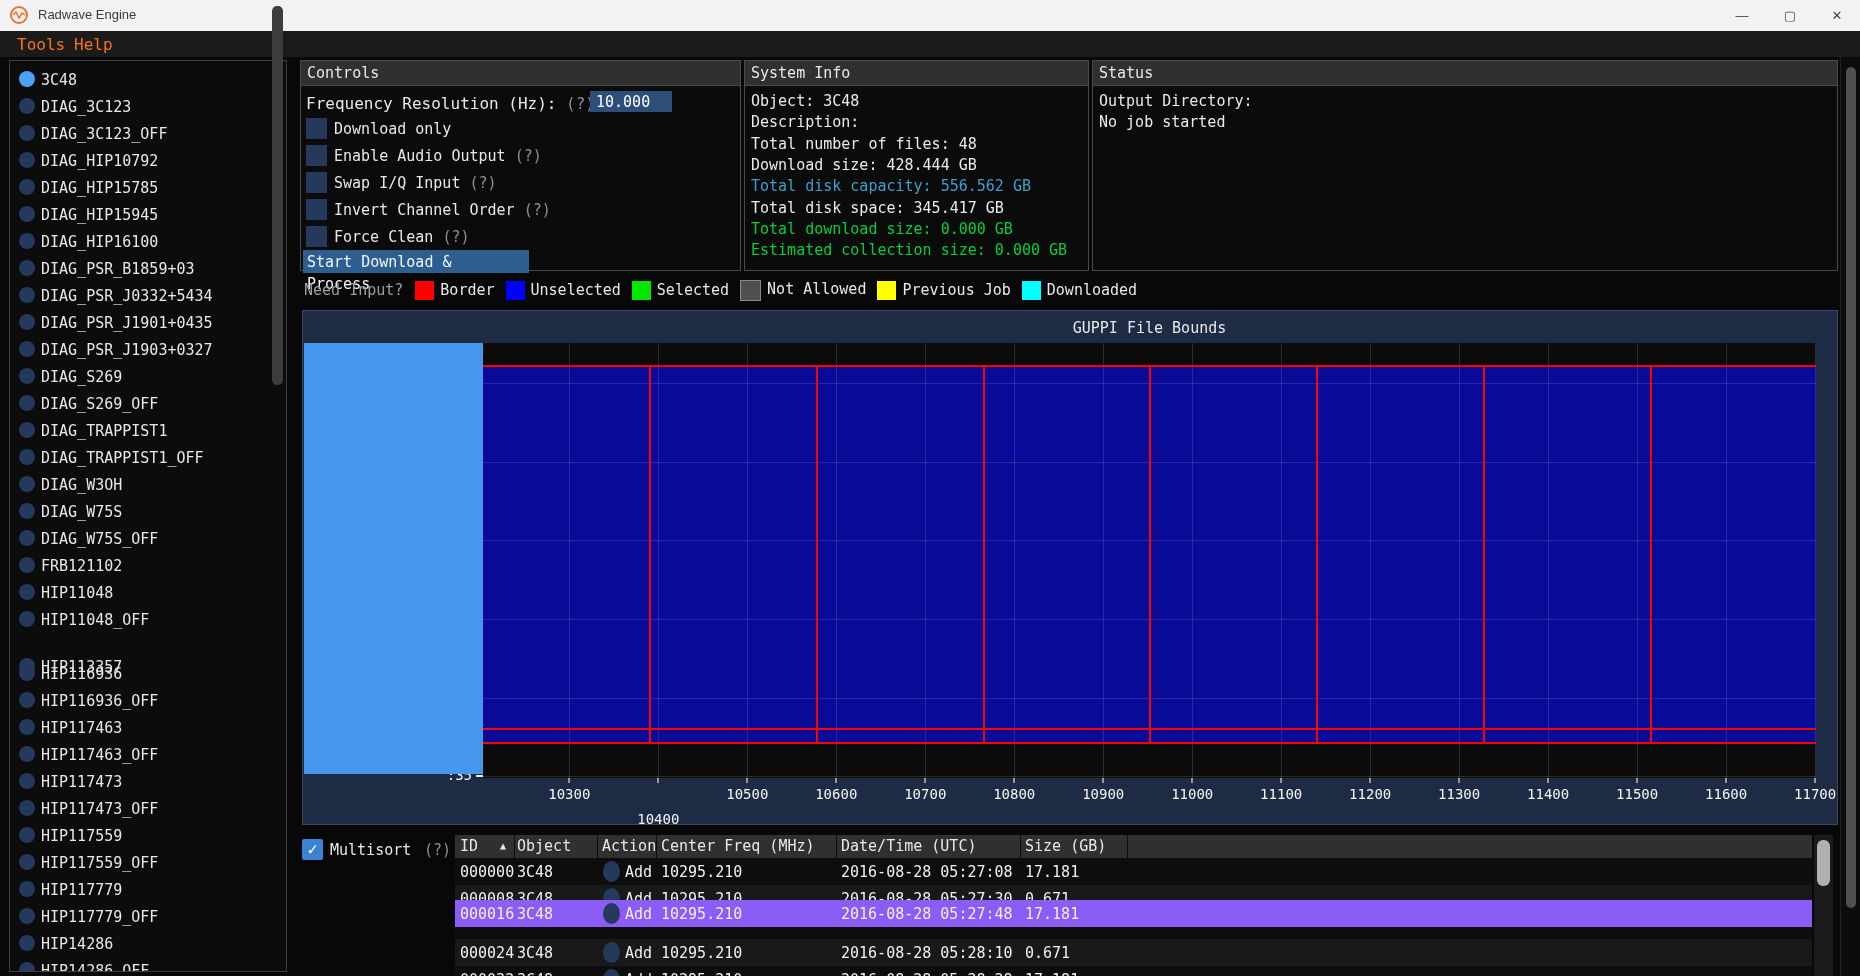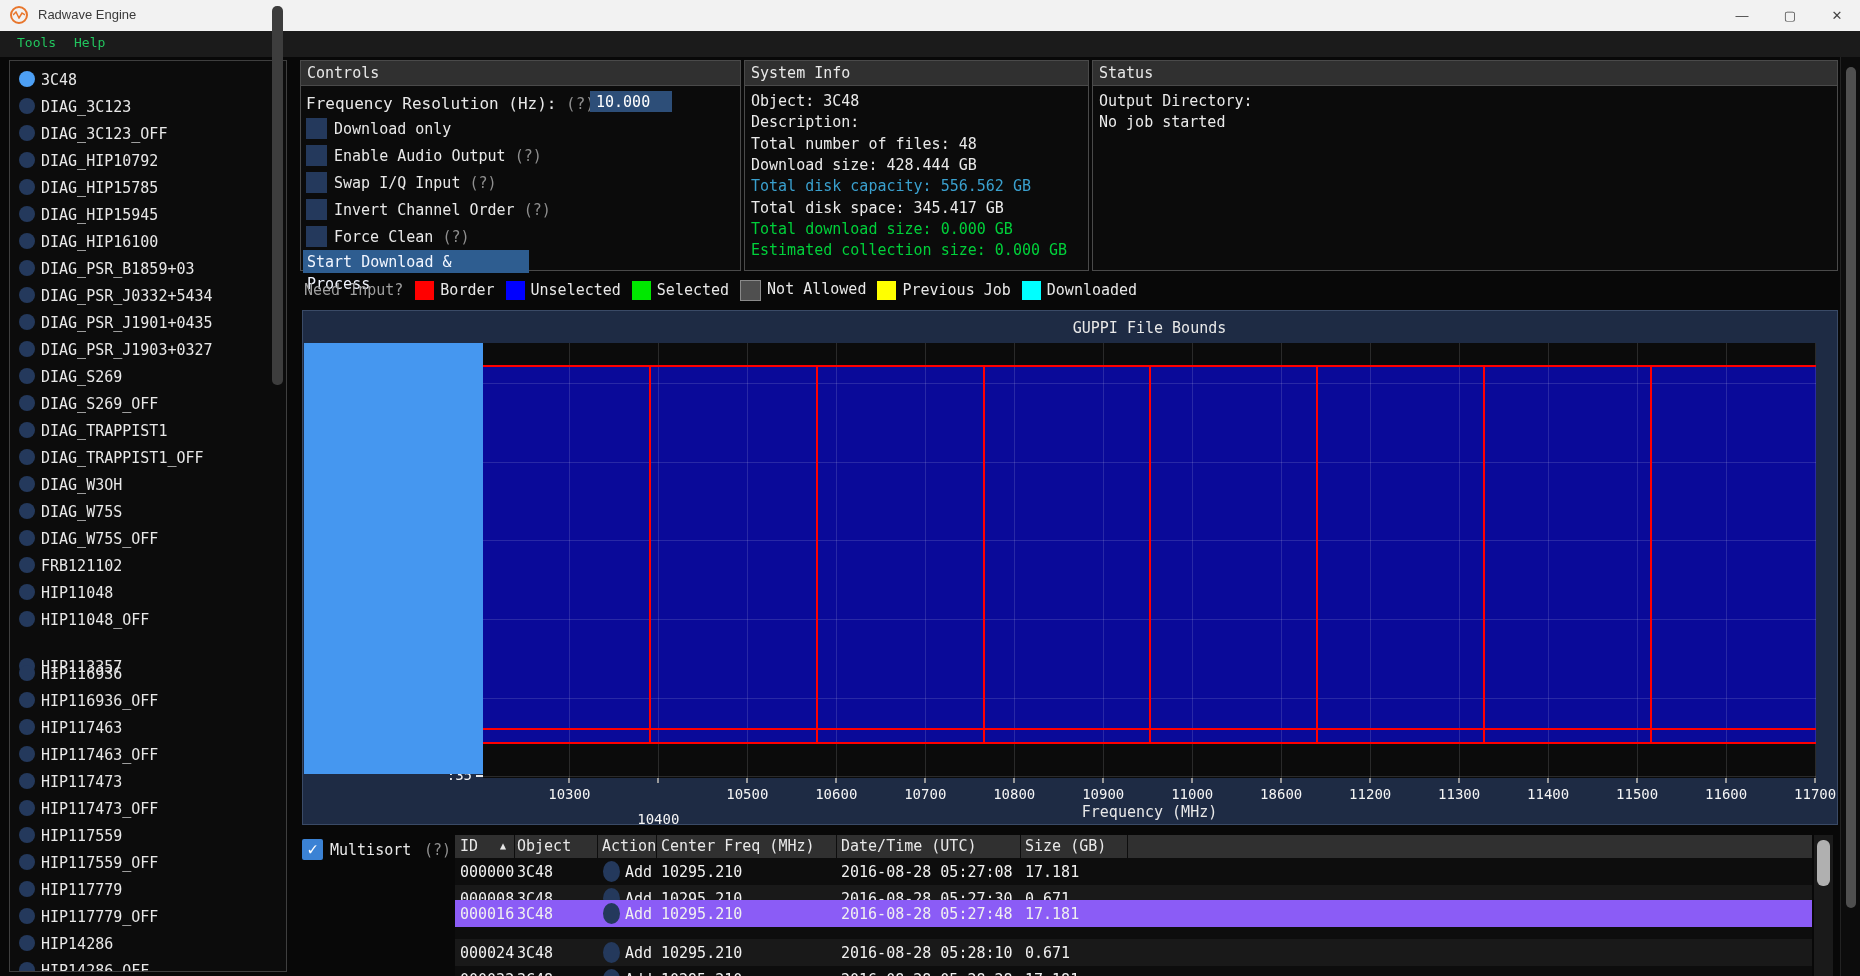--- a/index.html
+++ b/index.html
@@ -10,21 +10,21 @@
   
   #titlebar{left:0;top:0;width:1860px;height:31px;background:#f2f2f2;
             font-family:"Liberation Sans",sans-serif;color:#3a3a3a;padding-left:48px;}
   #app-icon{left:10px;top:6px;width:18px;height:18px;border:2px solid #e8762c;border-radius:50%;box-sizing:border-box;}
   #app-icon svg{position:absolute;left:1px;top:3px;}
   #win-title{left:38px;top:7px;font-size:13px;}
   .winbtn{top:0;width:46px;height:31px;text-align:center;line-height:31px;font-size:13px;color:#444;}
 
   
   #menubar{left:0;top:31px;width:1860px;height:26px;background:#1b1b1b;}
-  .menu-item{top:4px;font-size:13px;color:#22c55e;}
+  .menu-item{top:4px;font-size:16px;color:#f97316;}
 
   
   #sidebar{left:9px;top:60px;width:278px;height:912px;background:#0c0c0c;border:1px solid #3f3f3f;box-sizing:border-box;overflow:hidden;}
   .side-item{position:absolute;left:0;width:100%;height:27px;}
   .radio{position:absolute;left:9px;top:5px;width:16px;height:16px;border-radius:50%;background:#24395c;}
   .radio.sel{background:#4da0f5;}
   .side-label{position:absolute;left:31px;top:5px;font-size:15px;white-space:pre;}
   #side-scroll-thumb{left:272px;top:6px;width:11px;height:379px;background:#3d3d3d;border-radius:5px;}
 
   
@@ -390,36 +390,35 @@
         <div class="xtick-label abs" style="left: 493.272px; top: 475px; width: 80px;">10600</div>
         <div class="xtick-mark abs" style="left: 621.257px; top: 467px;"></div>
         <div class="xtick-label abs" style="left: 582.257px; top: 475px; width: 80px;">10700</div>
         <div class="xtick-mark abs" style="left: 710.242px; top: 467px;"></div>
         <div class="xtick-label abs" style="left: 671.242px; top: 475px; width: 80px;">10800</div>
         <div class="xtick-mark abs" style="left: 799.228px; top: 467px;"></div>
         <div class="xtick-label abs" style="left: 760.228px; top: 475px; width: 80px;">10900</div>
         <div class="xtick-mark abs" style="left: 888.213px; top: 467px;"></div>
         <div class="xtick-label abs" style="left: 849.213px; top: 475px; width: 80px;">11000</div>
         <div class="xtick-mark abs" style="left: 977.198px; top: 467px;"></div>
-        <div class="xtick-label abs" style="left: 938.198px; top: 475px; width: 80px;">18600</div>
+        <div class="xtick-label abs" style="left: 938.198px; top: 475px; width: 80px;">11100</div>
         <div class="xtick-mark abs" style="left: 1066.18px; top: 467px;"></div>
         <div class="xtick-label abs" style="left: 1027.18px; top: 475px; width: 80px;">11200</div>
         <div class="xtick-mark abs" style="left: 1155.17px; top: 467px;"></div>
         <div class="xtick-label abs" style="left: 1116.17px; top: 475px; width: 80px;">11300</div>
         <div class="xtick-mark abs" style="left: 1244.15px; top: 467px;"></div>
         <div class="xtick-label abs" style="left: 1205.15px; top: 475px; width: 80px;">11400</div>
         <div class="xtick-mark abs" style="left: 1333.14px; top: 467px;"></div>
         <div class="xtick-label abs" style="left: 1294.14px; top: 475px; width: 80px;">11500</div>
         <div class="xtick-mark abs" style="left: 1422.12px; top: 467px;"></div>
         <div class="xtick-label abs" style="left: 1383.12px; top: 475px; width: 80px;">11600</div>
         <div class="xtick-mark abs" style="left: 1511.11px; top: 467px;"></div>
         <div class="xtick-label abs" style="left: 1472.11px; top: 475px; width: 80px;">11700</div>
       </div>
     <div id="ylabel" class="abs">Time (UTC)</div>
-    <div id="xlabel" class="abs">Frequency (MHz)</div>
   <div style="position: absolute; left: 1px; width: 179px; top: 32px; height: 431.067px; background: rgb(69, 151, 240);"></div>
     </div>
 
   <div id="multisort-box" class="abs">✓</div>
   <div id="multisort-label" class="abs">Multisort</div>
   <div id="multisort-help" class="abs help">(?)</div>
 
   <div id="dl-table" class="abs">
     <div id="tbl-header">
         <div class="th" style="left: 5px;">ID</div>

